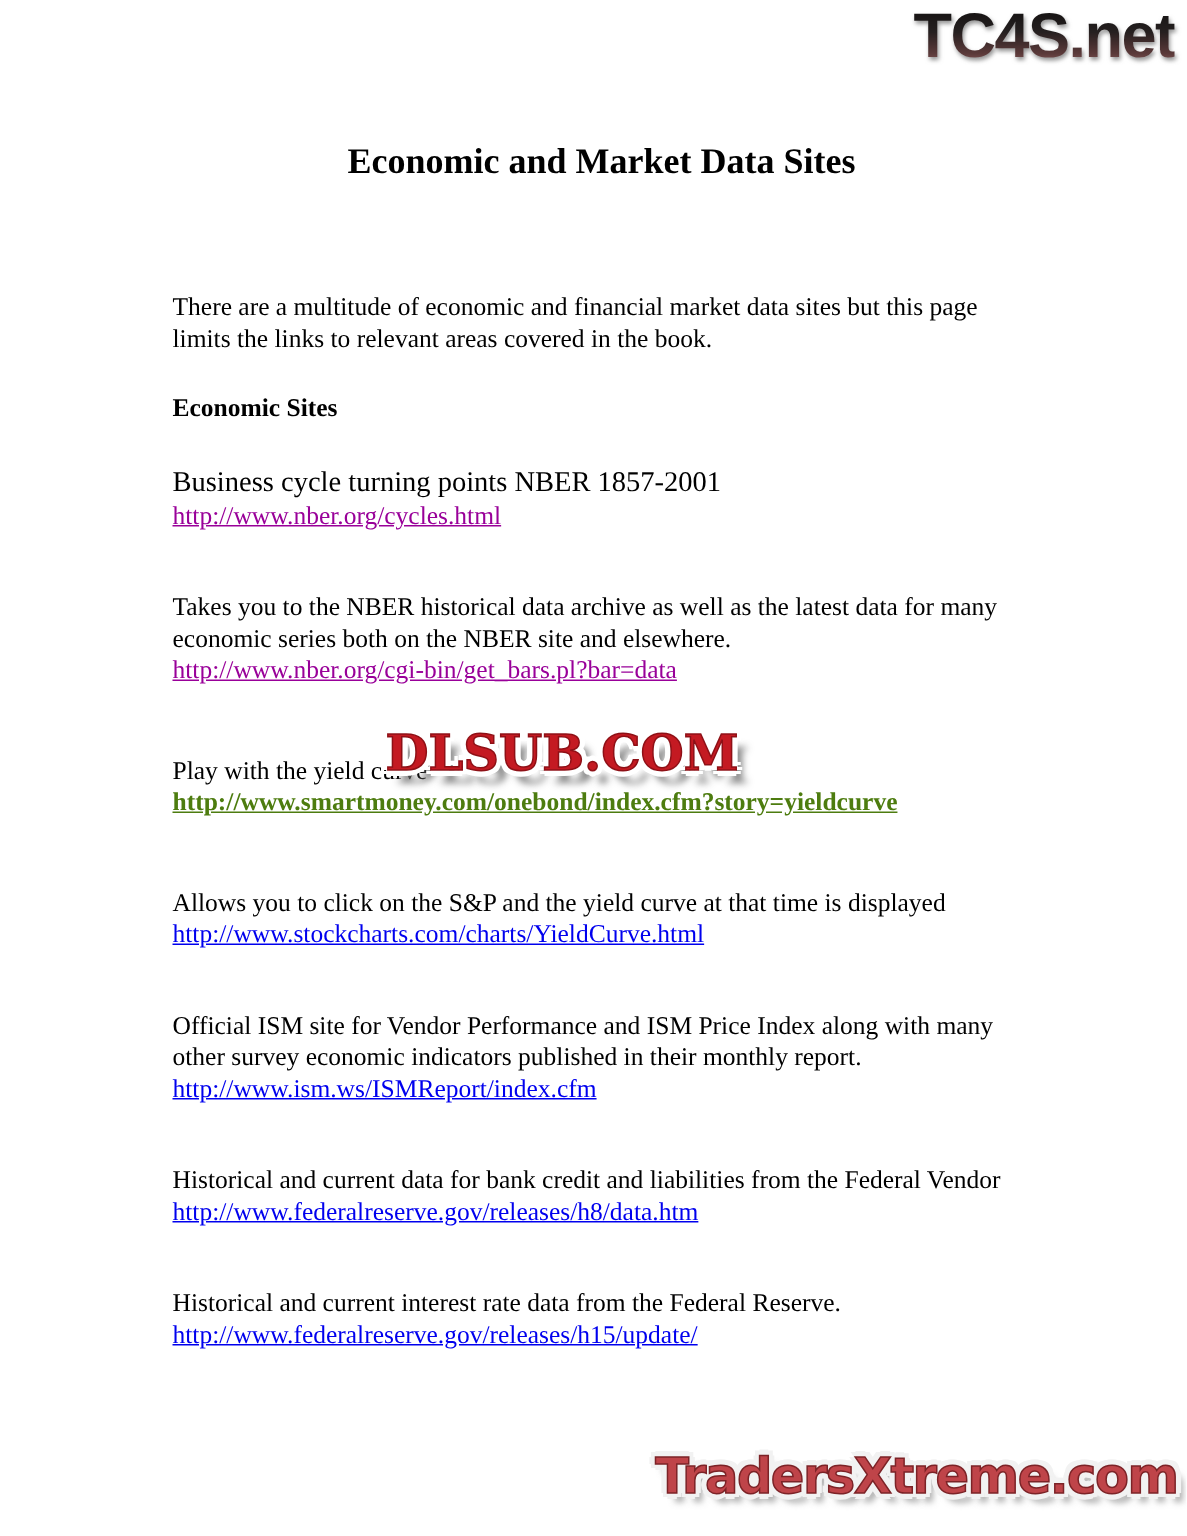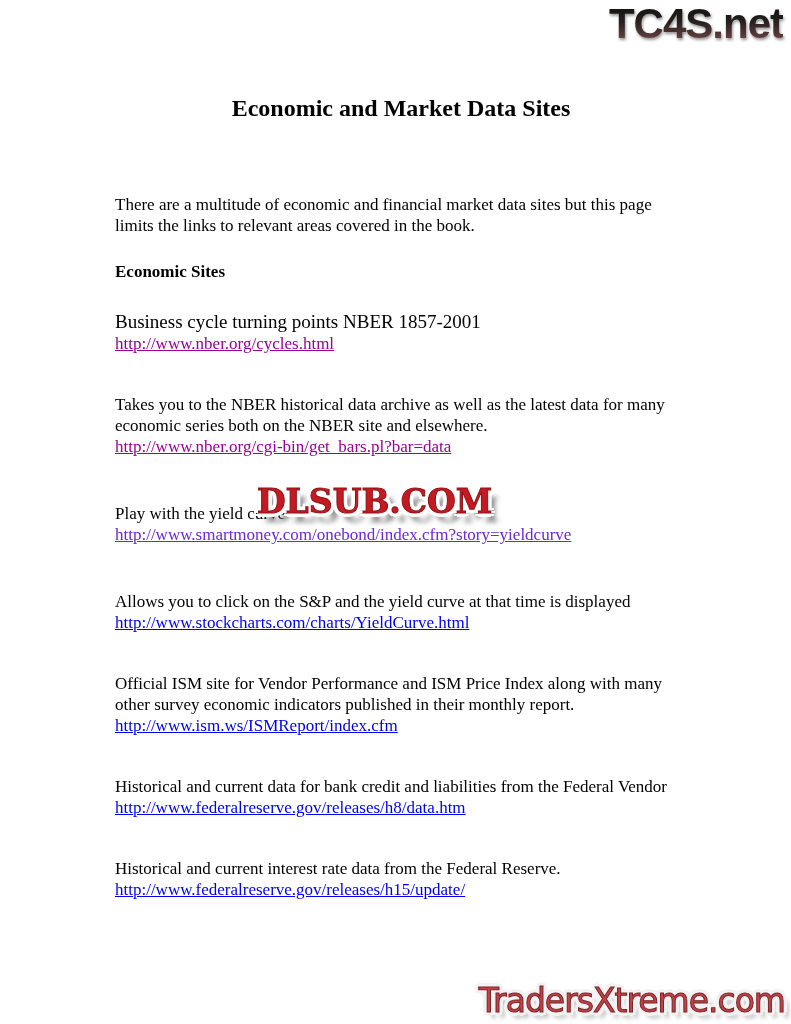--- a/index.html
+++ b/index.html
@@ -88,23 +88,23 @@
       -3px  3px 0 #ffffff, 3px  3px 0 #ffffff,
       -4px  0   0 #ffffff, 4px  0   0 #ffffff,
        0   -4px 0 #ffffff, 0    4px 0 #ffffff,
        7px  9px 5px rgba(110,110,110,0.85);
   }
 
   
   .tx-logo {
     position: absolute;
     right: 6px;
-    bottom: 4px;
+    bottom: 21px;
     font-family: "DejaVu Sans", sans-serif;
-    font-weight: normal;
+    font-weight: bold;
     font-size: 33px;
     letter-spacing: -1px;
     color: #bf4а4c;
     color: #bf4449;
     -webkit-text-stroke: 1px #7c2327;
     text-shadow:
       -3px -3px 0 #f2f2f2, 3px -3px 0 #f2f2f2,
       -3px  3px 0 #f2f2f2, 3px  3px 0 #f2f2f2,
       -4px  0   0 #f2f2f2, 4px  0   0 #f2f2f2,
        0   -4px 0 #f2f2f2, 0    4px 0 #f2f2f2,
@@ -131,21 +131,21 @@
     <a class="entry-link" style="color: rgb(153, 0, 153);">http://www.nber.org/cycles.html</a>
   </div>
 
   <div class="entry">
     <div class="entry-text">Takes you to the NBER historical data archive as well as the latest data for many economic series both on the NBER site and elsewhere.</div>
     <a class="entry-link" style="color: rgb(153, 0, 153);">http://www.nber.org/cgi-bin/get_bars.pl?bar=data</a>
   </div>
 
   <div class="entry extra-gap">
     <div class="entry-text">Play with the yield curve</div>
-    <a class="entry-link" style="color: #6d28d9;">http://www.smartmoney.com/onebond/index.cfm?story=yieldcurve</a>
+    <a class="entry-link" style="color: #4d7c0f; font-weight: bold;">http://www.smartmoney.com/onebond/index.cfm?story=yieldcurve</a>
   </div>
 
   <div class="entry extra-gap">
     <div class="entry-text">Allows you to click on the S&amp;P and the yield curve at that time is displayed</div>
     <a class="entry-link" style="color: rgb(0, 0, 238);">http://www.stockcharts.com/charts/YieldCurve.html</a>
   </div>
 
   <div class="entry">
     <div class="entry-text">Official ISM site for Vendor Performance and ISM Price Index along with many other survey economic indicators published in their monthly report.</div>
     <a class="entry-link" style="color: rgb(0, 0, 238);">http://www.ism.ws/ISMReport/index.cfm</a>

